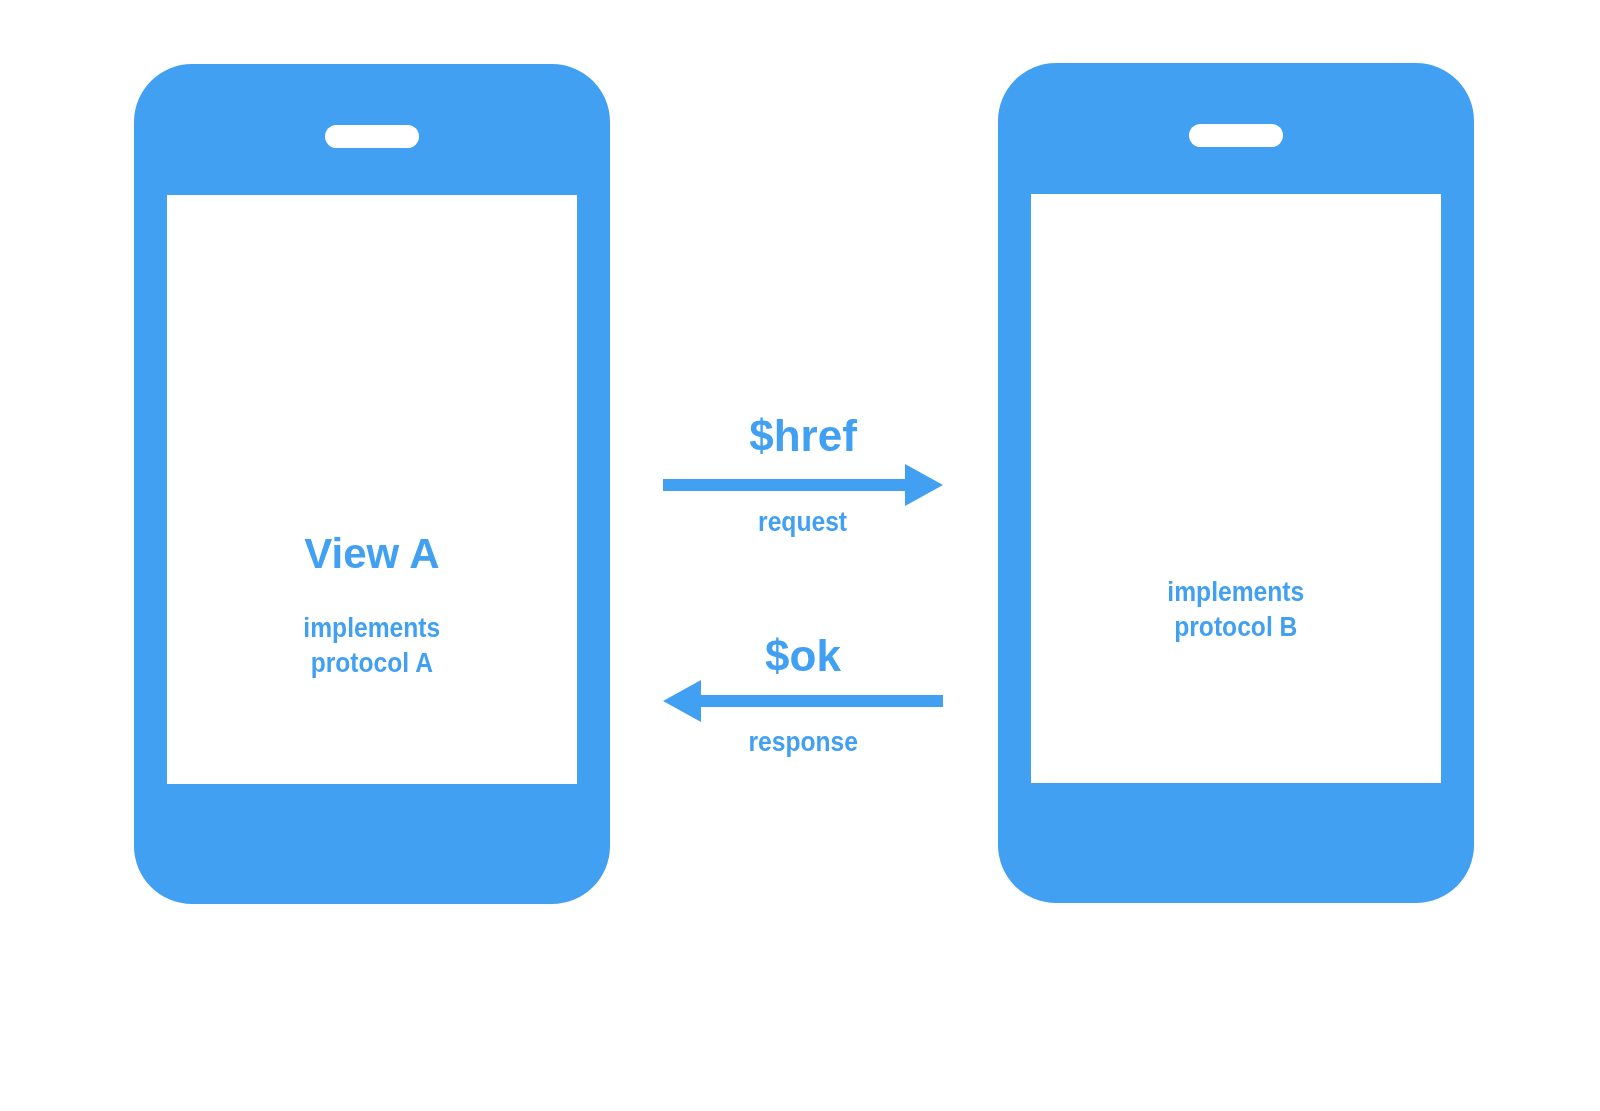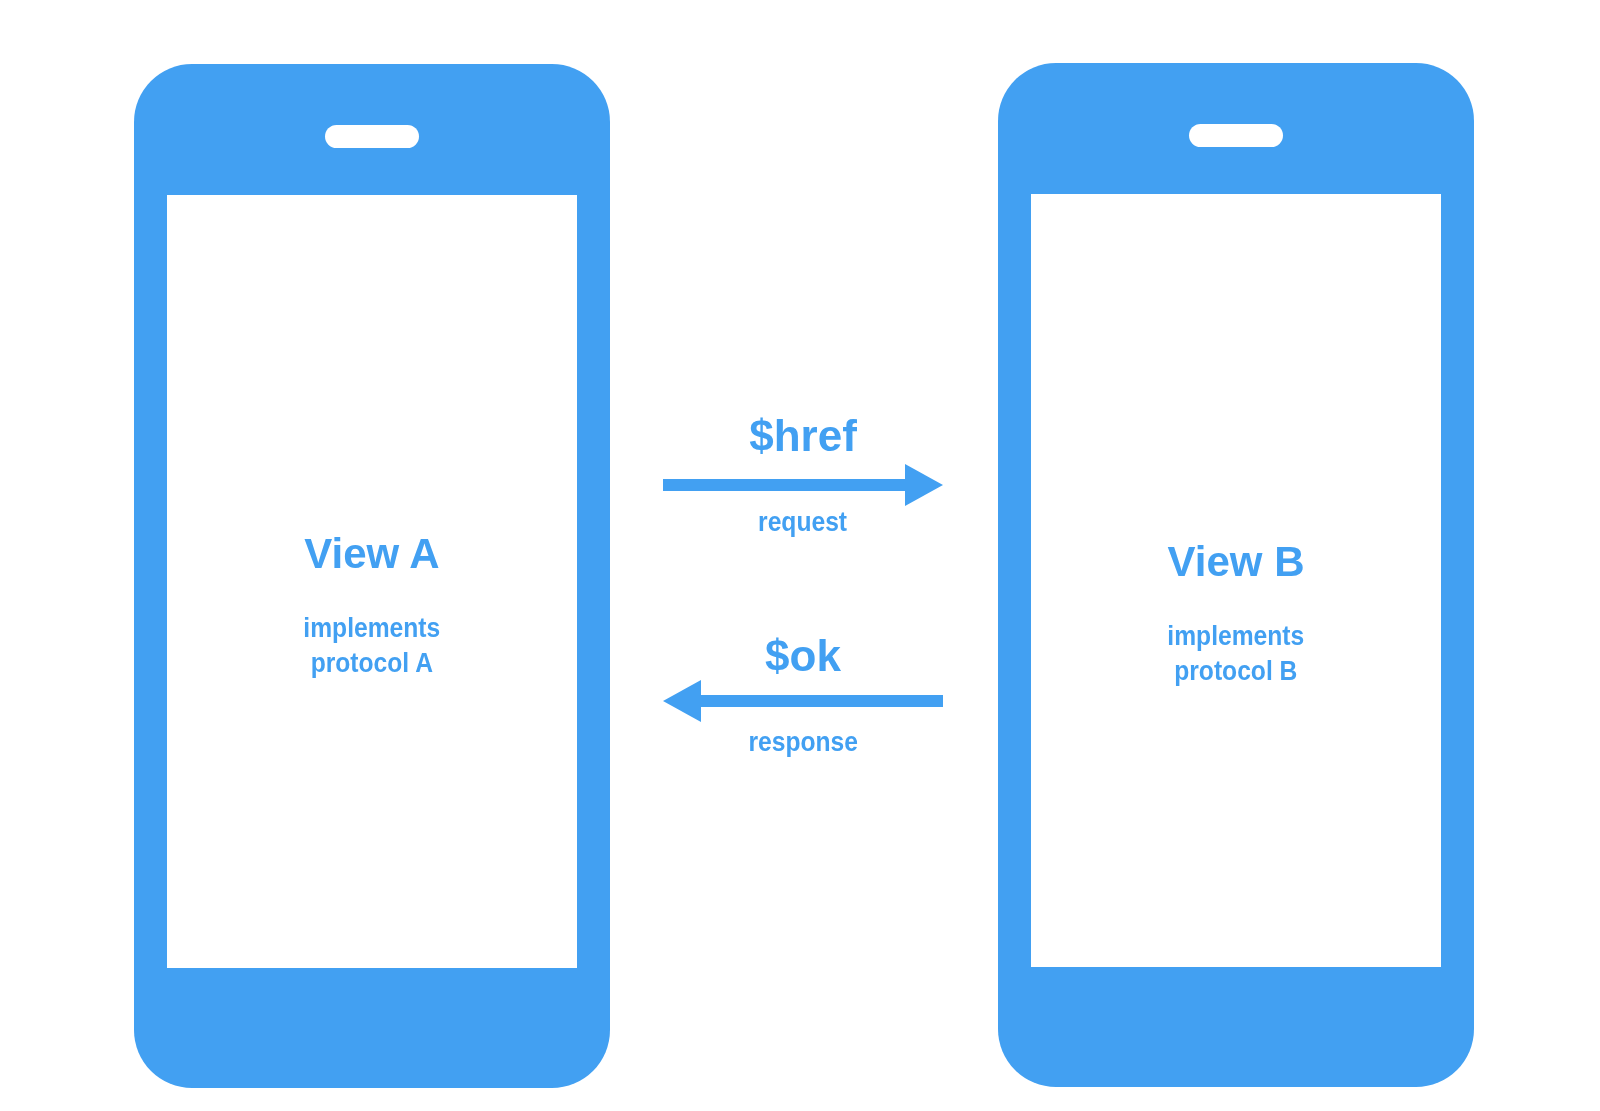--- a/index.html
+++ b/index.html
@@ -16,21 +16,21 @@
     position: relative;
     width: 1600px;
     height: 1111px;
     background: var(--background, #ffffff);
   }
 
   
   .phone {
     position: absolute;
     width: 476px;
-    height: 1024px;
+    height: 840px;
     background: var(--accent, #42A0F2);
     border-radius: 58px;
   }
   .phone-a { left: 134px; top: 64px; }
   .phone-b { left: 998px; top: 63px; }
 
   .speaker {
     position: absolute;
     top: 61px;
     left: 50%;
@@ -161,20 +161,19 @@
       <div class="head"></div>
       <div class="shaft"></div>
     </div>
     <div class="arrow-sublabel condensed">response</div>
   </div>
 
   <div class="phone phone-b">
     <div class="speaker"></div>
     <div class="screen">
       <div class="screen-content">
-        <div class="view-title">View B</div>
         <div class="view-subtitle condensed">implements
 protocol B</div>
       </div>
     </div>
   </div>
 
 </div>
 
 </body></html>

